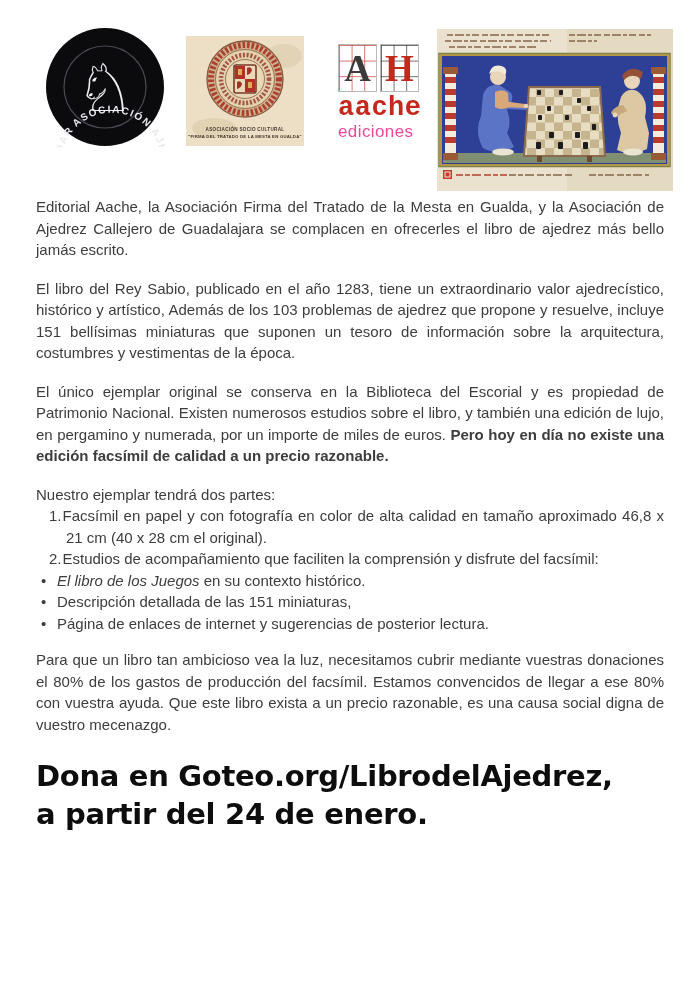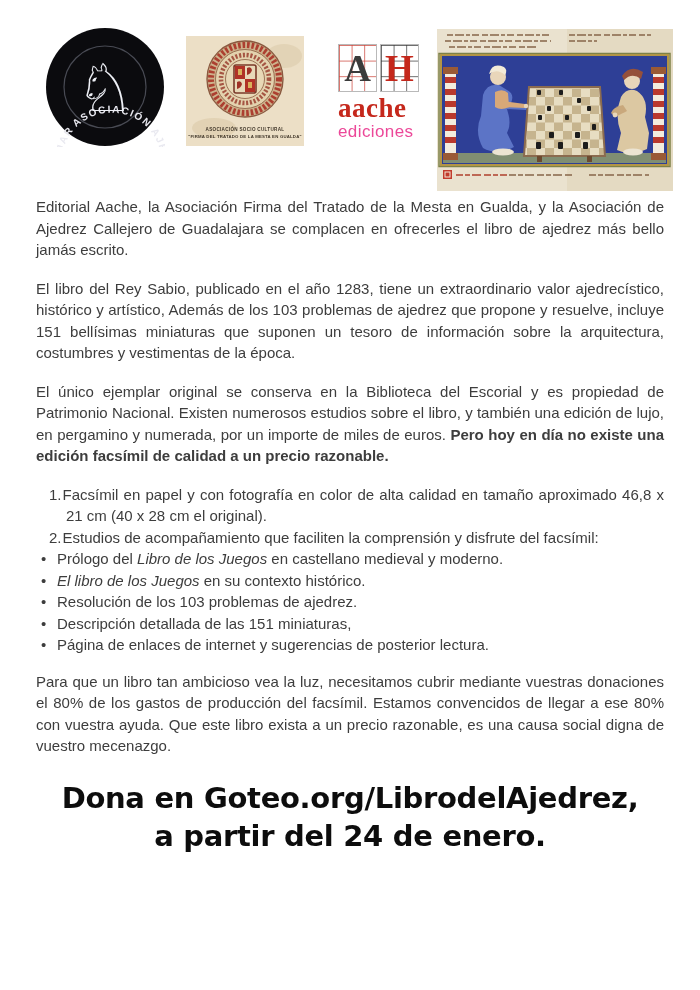--- a/index.html
+++ b/index.html
@@ -20,39 +20,39 @@
         display:flex;align-items:center;justify-content:center;
         font-family:"Liberation Serif",serif;font-weight:700;font-size:37px;line-height:1;}
   .tile-a{
     background-image:linear-gradient(to right,rgba(204,70,60,.75) 1px,transparent 1px),
                      linear-gradient(to bottom,rgba(204,70,60,.75) 1px,transparent 1px);
     background-size:12.6px 15.6px;color:#3b3b3b;}
   .tile-h{
     background-image:linear-gradient(to right,rgba(60,60,60,.75) 1px,transparent 1px),
                      linear-gradient(to bottom,rgba(60,60,60,.75) 1px,transparent 1px);
     background-size:12.6px 15.6px;color:#c4281c;}
-  .aache-name{color:#c5281c;font-family:Liberation Serif, serif;font-weight:700;
+  .aache-name{color:#c5281c;font-family:Liberation Mono, monospace;font-weight:700;
               font-size:27px;line-height:1.08;margin-top:2px;letter-spacing:.5px;}
   .aache-sub{color:#ec4899;font-size:17px;letter-spacing:.4px;line-height:1.1;}
 
   
   .doc{margin:0 36px;}
   .para{font-size:15px;line-height:21.5px;text-align:justify;margin:0 0 17px 0;}
   .list-intro{font-size:15px;line-height:21.5px;margin:0;}
   ol.numlist,ul.bullist{margin:0;padding:0;list-style:none;}
   ol.numlist li{font-size:15px;line-height:21.5px;text-align:justify;
                 padding-left:30px;text-indent:-17px;}
   ol.numlist .num{padding-right:1px;}
   ul.bullist li{font-size:15px;line-height:21.5px;text-align:justify;
                 padding-left:21px;position:relative;}
   ul.bullist li::before{content:"\2022";position:absolute;left:5px;top:0;}
   .para-last{margin-top:15px;margin-bottom:0;}
 
   
-  .cta{margin-top:22px;text-align:center;color:#0d0d0d;
+  .cta{margin-top:22px;text-align:left;color:#0d0d0d;
        font-family:"DejaVu Sans","Liberation Sans",sans-serif;
        font-weight:700;font-size:29px;line-height:38px;letter-spacing:-.3px;}
 </style>
 </head>
 <body>
 
 <div class="header">
 
   <div class="logo-circle">
     <svg width="120" height="120" viewBox="0 0 120 120">
@@ -206,30 +206,29 @@
 </div>
 
 <div class="doc">
 
   <p class="para">Editorial Aache, la Asociación Firma del Tratado de la Mesta en Gualda, y la Asociación de Ajedrez Callejero de Guadalajara se complacen en ofrecerles el libro de ajedrez más bello jamás escrito.</p>
 
   <p class="para">El libro del Rey Sabio, publicado en el año 1283, tiene un extraordinario valor ajedrecístico, histórico y artístico, Además de los 103 problemas de ajedrez que propone y resuelve, incluye 151 bellísimas miniaturas que suponen un tesoro de información sobre la arquitectura, costumbres y vestimentas de la época.</p>
 
   <p class="para"><span>El único ejemplar original se conserva en la Biblioteca del Escorial y es propiedad de Patrimonio Nacional. Existen numerosos estudios sobre el libro, y también una edición de lujo, en pergamino y numerada, por un importe de miles de euros. </span><span style="font-weight: 700;">Pero hoy en día no existe una edición facsímil de calidad a un precio razonable.</span></p>
 
+  <p class="list-intro">Nuestro ejemplar tendrá dos partes:</p>
 
   <ol class="numlist">
     <li><span class="num">1.</span><span>Facsímil en papel y con fotografía en color de alta calidad en tamaño aproximado 46,8 x 21 cm (40 x 28 cm el original).</span></li>
     <li><span class="num">2.</span><span>Estudios de acompañamiento que faciliten la comprensión y disfrute del facsímil:</span></li>
   </ol>
 
   <ul class="bullist">
-    <li><span><span>Prólogo del </span><span style="font-style: italic;">Libro de los Juegos</span><span> en castellano medieval y moderno.</span></span></li>
     <li><span><span style="font-style: italic;">El libro de los Juegos</span><span> en su contexto histórico.</span></span></li>
-    <li><span><span>Resolución de los 103 problemas de ajedrez.</span></span></li>
     <li><span><span>Descripción detallada de las 151 miniaturas,</span></span></li>
     <li><span><span>Página de enlaces de internet y sugerencias de posterior lectura.</span></span></li>
   </ul>
 
   <p class="para para-last">Para que un libro tan ambicioso vea la luz, necesitamos cubrir mediante vuestras donaciones el 80% de los gastos de producción del facsímil. Estamos convencidos de llegar a ese 80% con vuestra ayuda. Que este libro exista a un precio razonable, es una causa social digna de vuestro mecenazgo.</p>
 
   <div class="cta">
     <div>Dona en Goteo.org/LibrodelAjedrez,</div>
     <div>a partir del 24 de enero.</div>
   </div>

